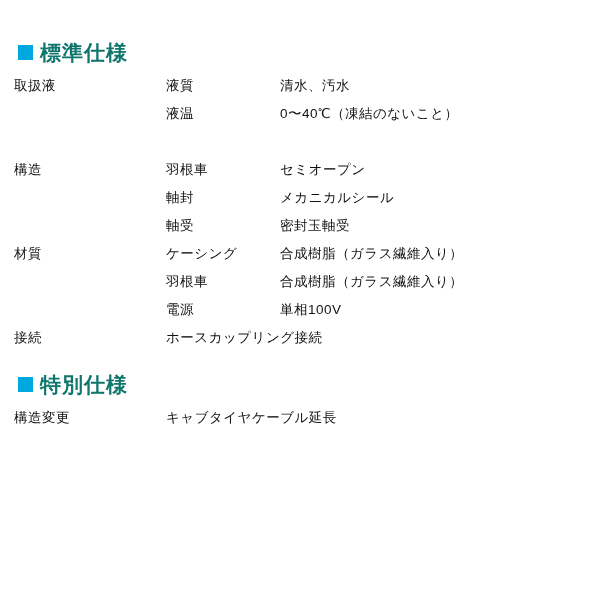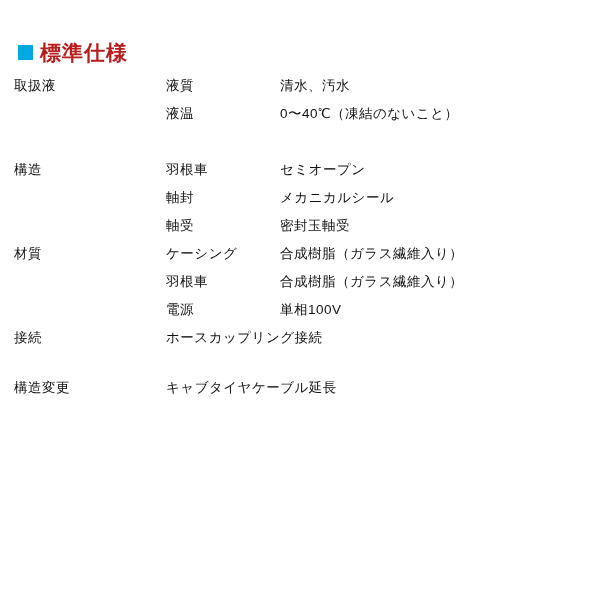--- a/index.html
+++ b/index.html
@@ -28,21 +28,21 @@
     margin: 0 0 9px 4px;
   }
   .heading-marker {
     width: 15px;
     height: 15px;
     background: #00a8e0;
     display: inline-block;
     flex: 0 0 auto;
   }
   .heading-text {
-    color: #b91c1c;
+    color: #0f766e;
     font-size: 21px;
     font-weight: bold;
     letter-spacing: 1px;
     line-height: 1;
   }
   table.spec {
     width: 572px;
     border-collapse: collapse;
     table-layout: fixed;
     font-size: 13.5px;
@@ -146,20 +146,24 @@
 
       <tr class="rule-bottom">
         <td class="col-a cell-a">接続</td>
         <td class="cell-wide" colspan="2">ホースカップリング接続</td>
       </tr>
     </tbody>
   </table>
 
   <div class="spacer-2"></div>
 
+  <div class="section-heading">
+    <span class="heading-marker"></span>
+    <span class="heading-text">特別仕様</span>
+  </div>
 
   <table class="spec special-table">
     <tbody>
       <tr class="rule-top rule-bottom">
         <td class="col-a cell-a">構造変更</td>
         <td class="cell-b" colspan="2">キャブタイヤケーブル延長</td>
       </tr>
     </tbody>
   </table>
 

